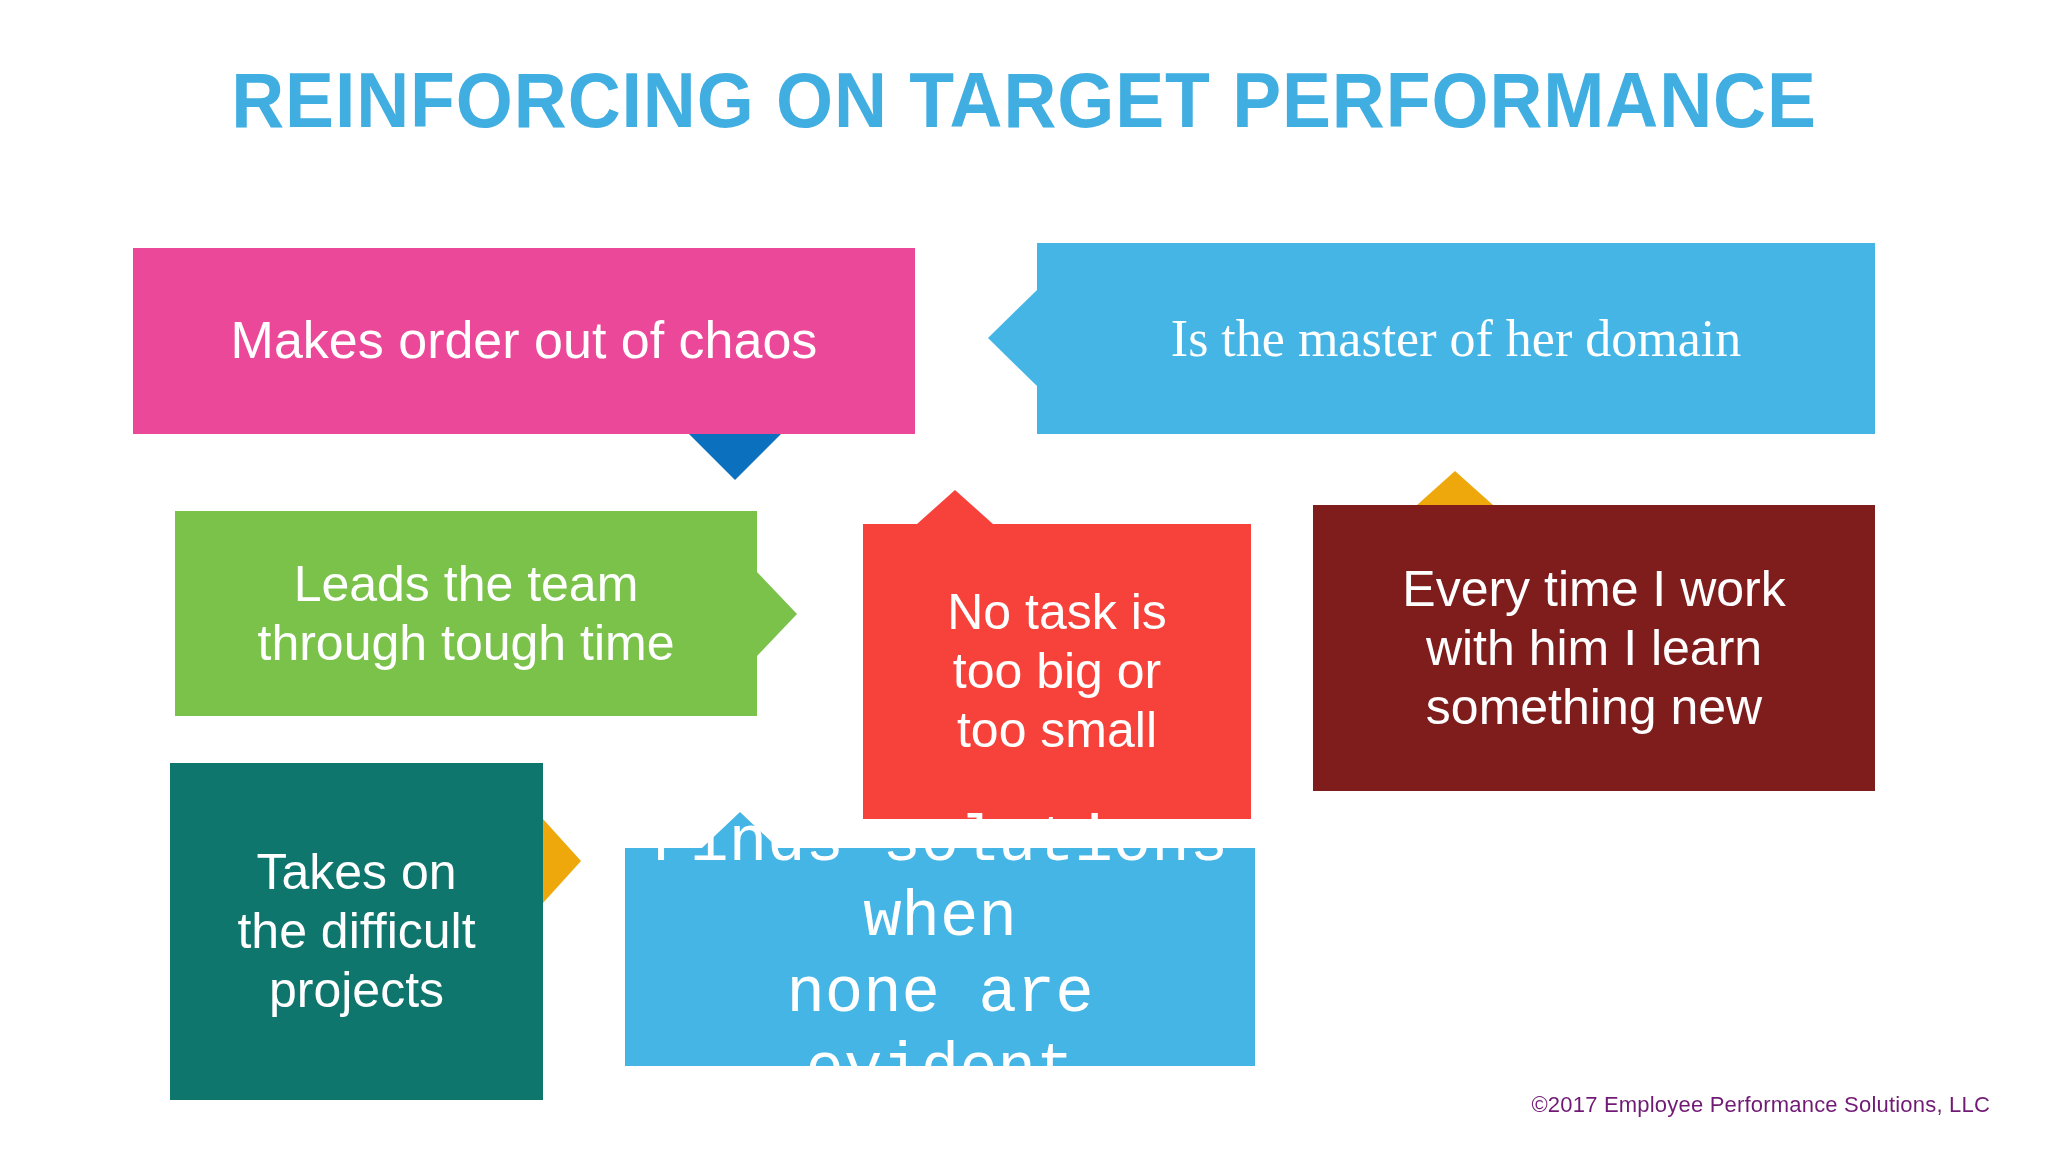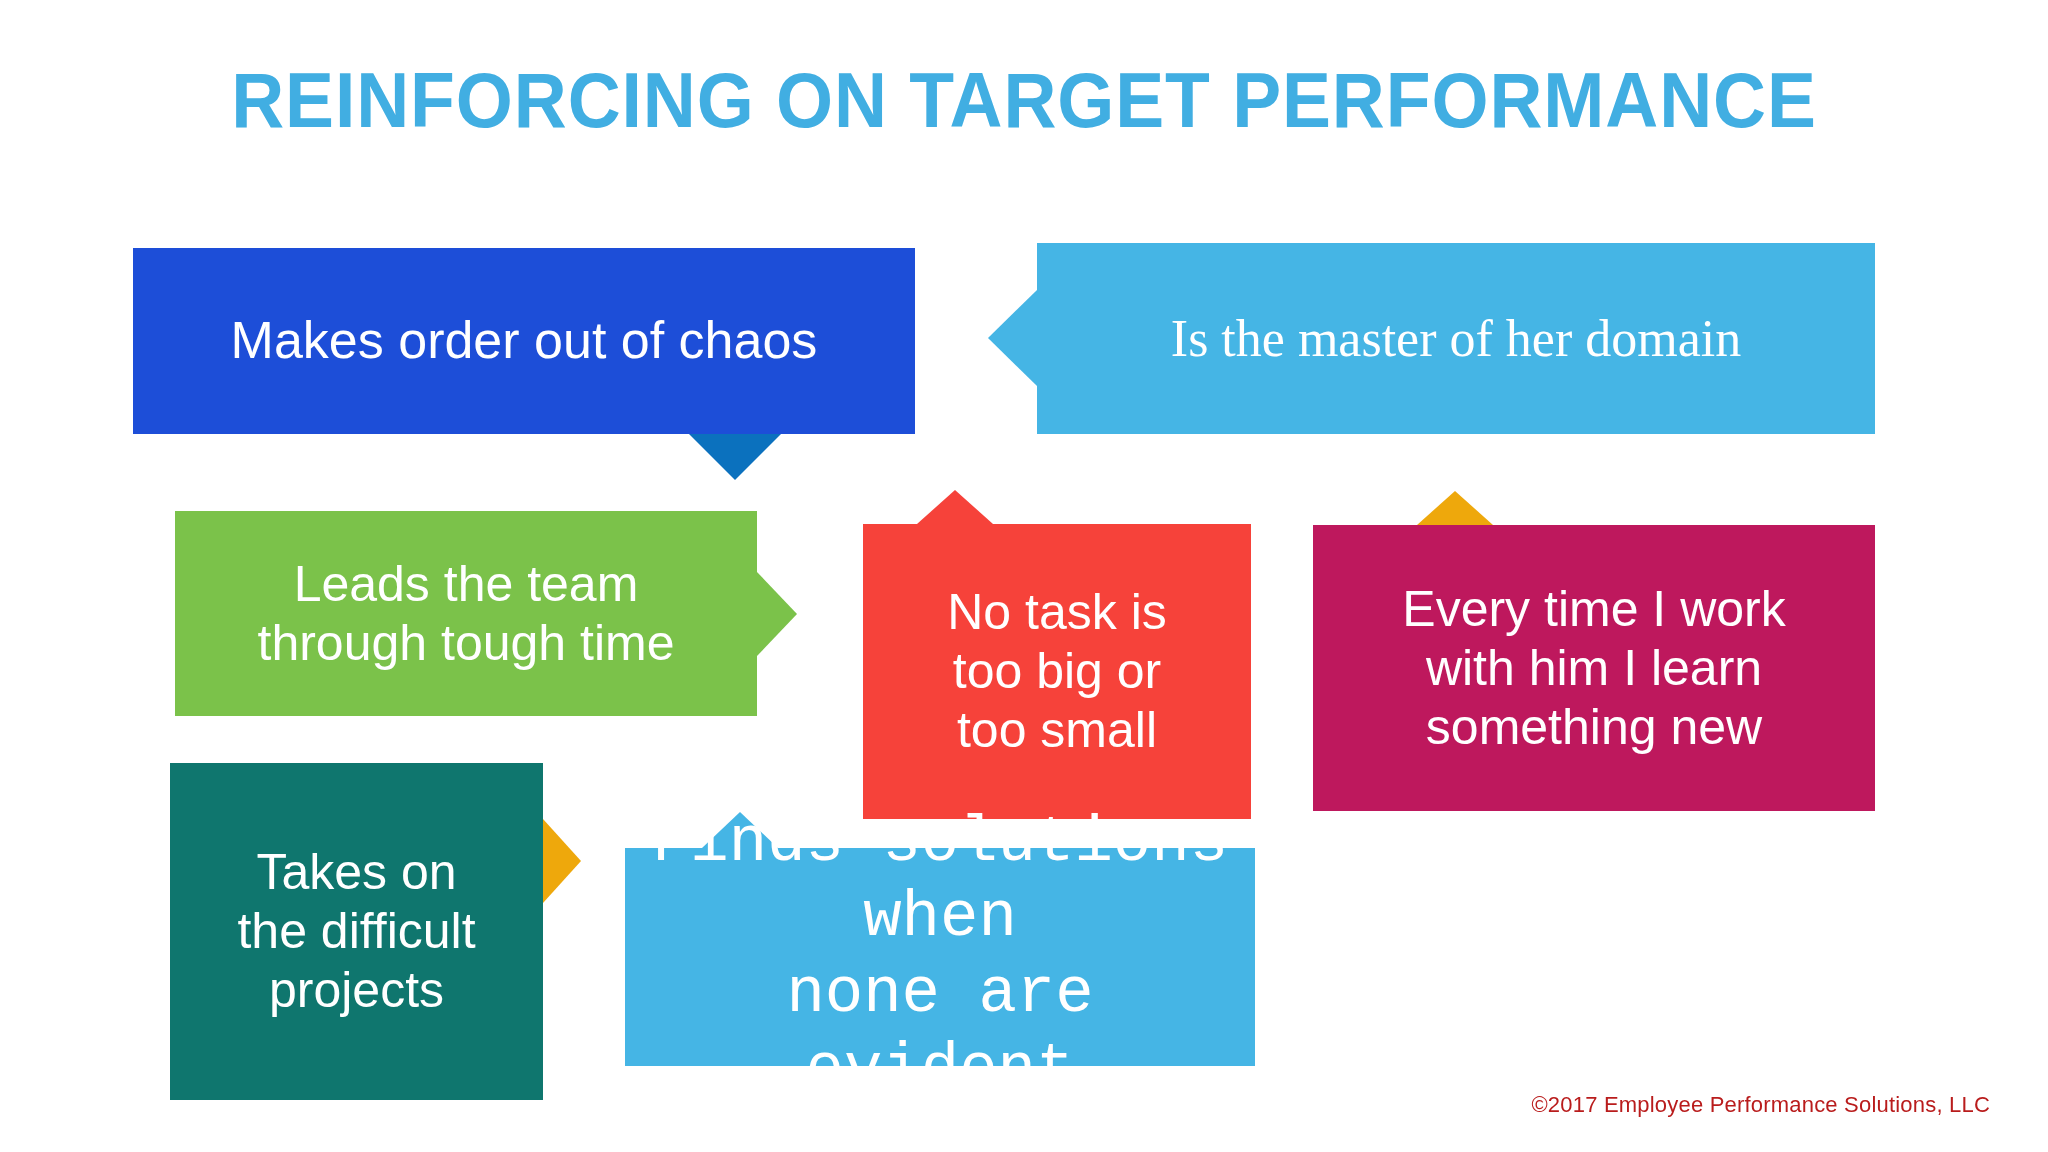--- a/index.html
+++ b/index.html
@@ -82,21 +82,21 @@
     border-bottom: 42px solid transparent;
   }
   .tail-left {
     border-top: 48px solid transparent;
     border-bottom: 48px solid transparent;
   }
 
   
   #box-chaos {
     left: 133px; top: 248px; width: 782px; height: 186px;
-    background: #1d4ed8;
+    background: #ec4899;
   }
   #box-chaos .label { font-size: 52px; }
   #box-chaos .tail {
     left: 556px; top: 186px;
     border-top: 46px solid #0B71BE;
   }
 
   #box-master {
     left: 1037px; top: 243px; width: 838px; height: 191px;
     background: #45B5E5;
@@ -123,22 +123,21 @@
     background: #F6423A;
   }
   #box-notask .label { font-size: 50px; }
   #box-notask .tail {
     left: 54px; top: -34px;
     border-bottom: 34px solid #F6423A;
   }
 
   #box-everytime {
     left: 1313px; top: 505px; width: 562px; height: 286px;
-    background: #be185d;
-    margin-top: 20px;
+    background: #7f1d1d;
   }
   #box-everytime .label { font-size: 50px; }
   #box-everytime .tail {
     left: 104px; top: -34px;
     border-bottom: 34px solid #EEA80C;
   }
 
   #box-takeson {
     left: 170px; top: 763px; width: 373px; height: 337px;
     background: #0f766e;
@@ -169,21 +168,21 @@
     border-bottom: 36px solid #0B71BE;
   }
 
   
   #footer {
     position: absolute;
     right: 58px;
     top: 1092px;
     font-family: "Liberation Sans", sans-serif;
     font-size: 22px;
-    color: #b91c1c;
+    color: #701a75;
     white-space: nowrap;
     letter-spacing: 0.2px;
   }
 </style>
 </head>
 <body>
 
 <div id="slide">
 
   <div id="title">REINFORCING ON TARGET PERFORMANCE</div>

